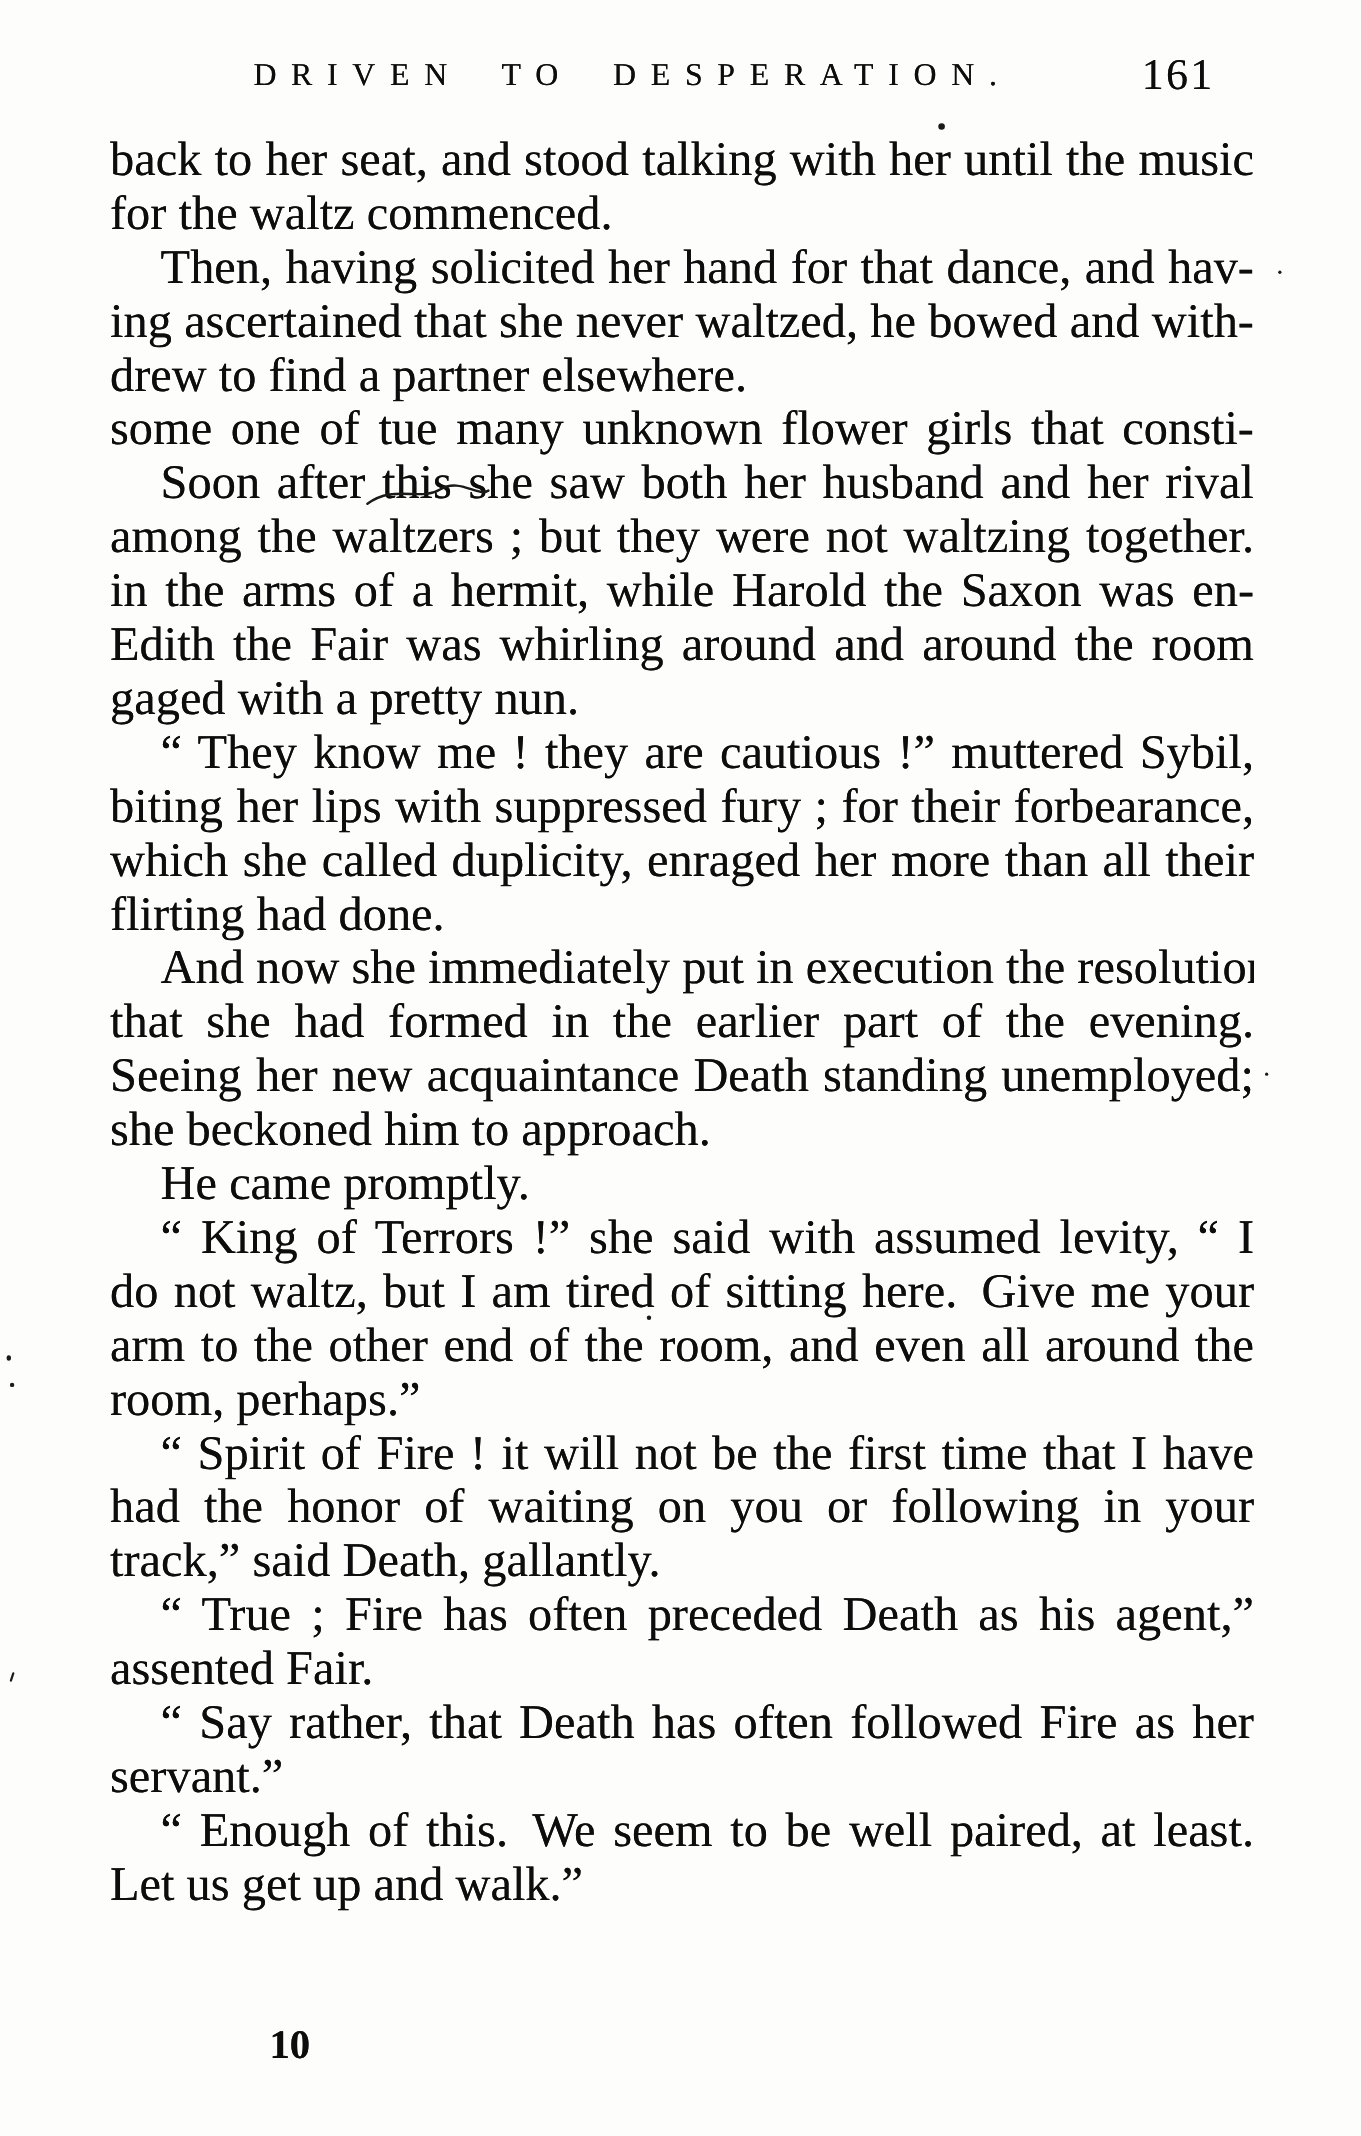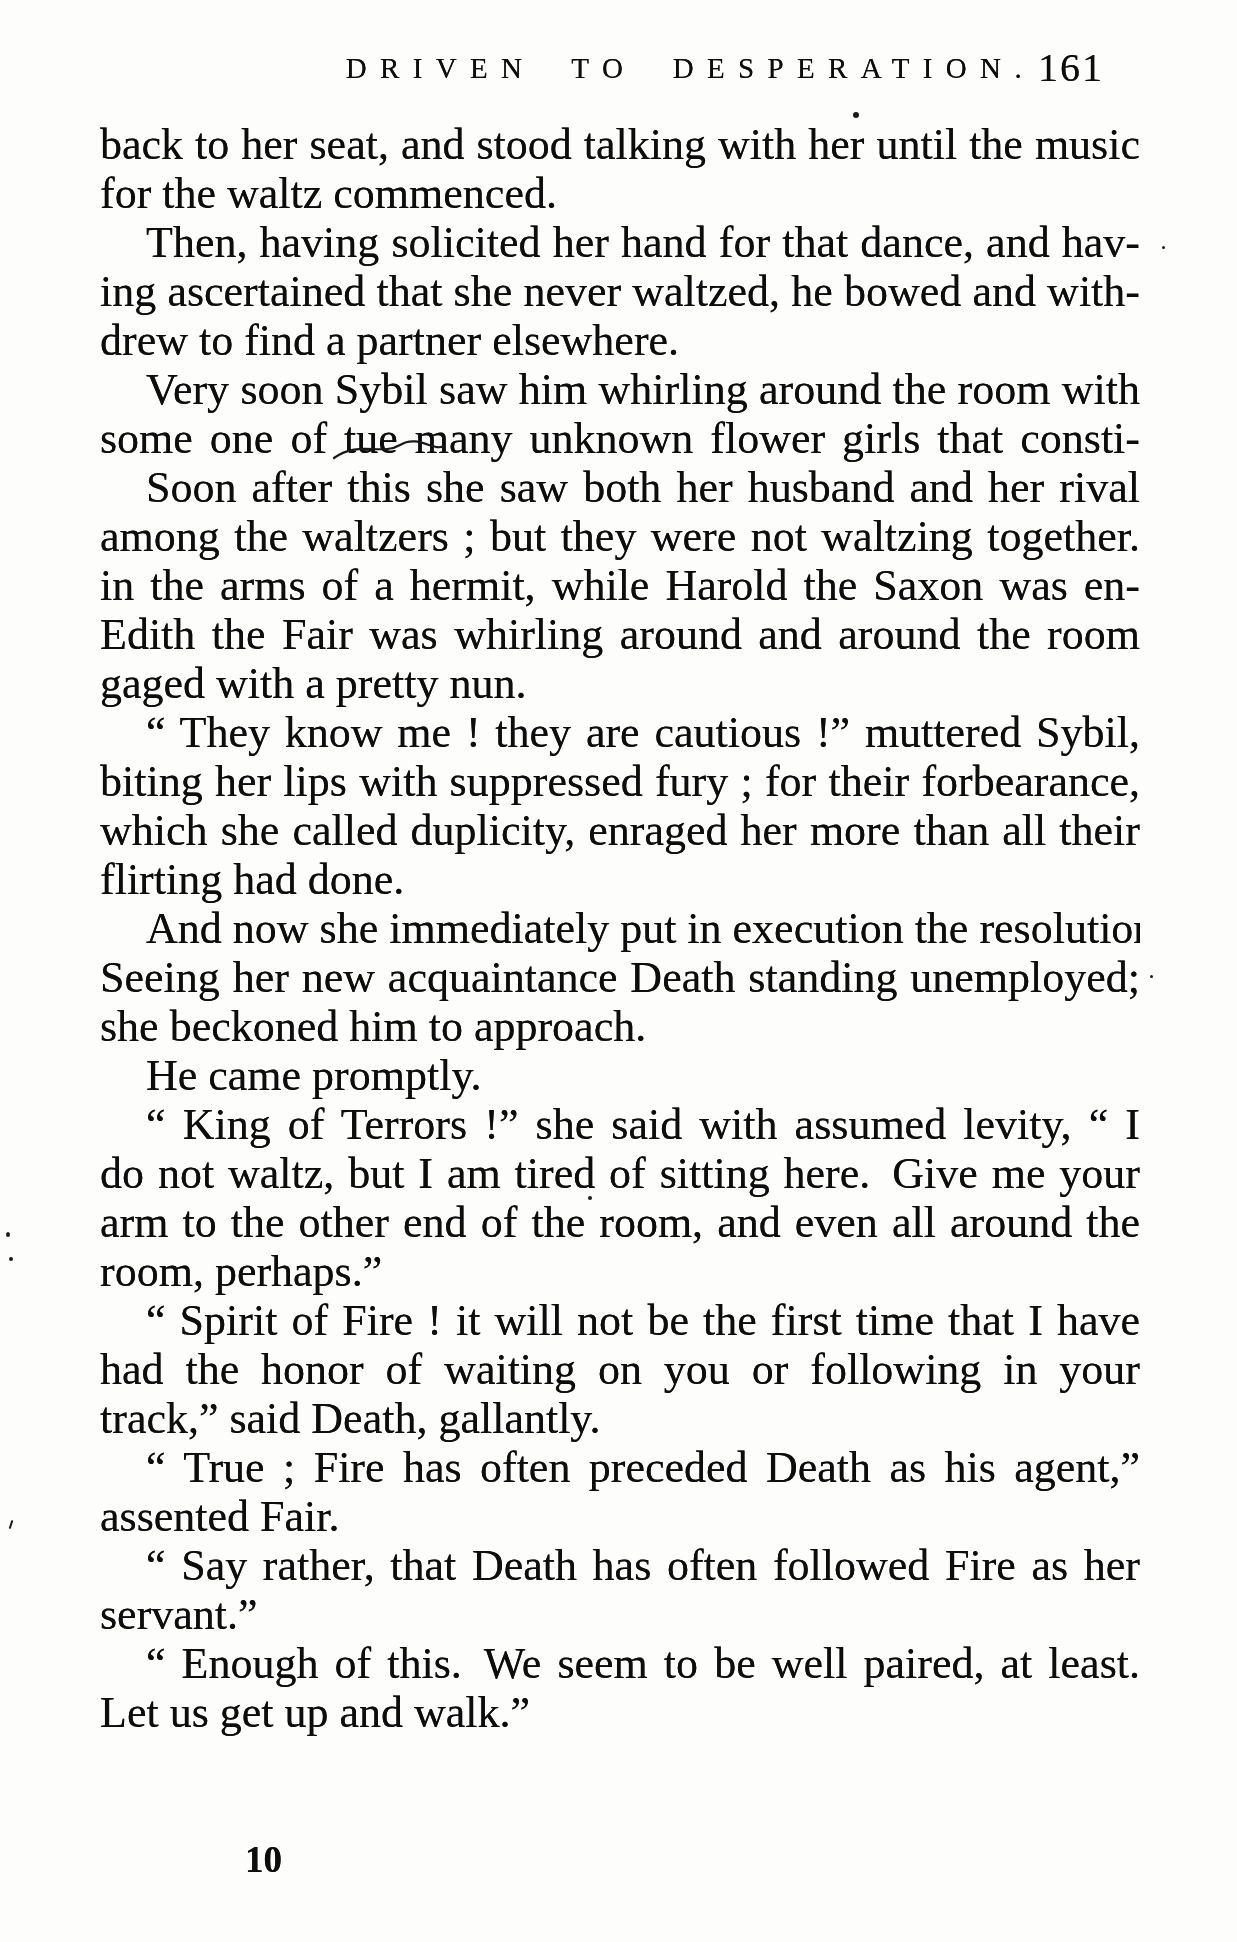--- a/index.html
+++ b/index.html
@@ -12,21 +12,21 @@
     font-family: "Liberation Serif", "DejaVu Serif", serif;
     overflow: hidden;
     text-shadow: 0 0 0.4px rgba(12,12,12,0.85);
   }
   
   .running-head {
     position: absolute;
     top: 52px;
     left: 115px;
     width: 920px;
-    text-align: right;
+    text-align: center;
     font-size: 29px;
     letter-spacing: 0.46em;
     word-spacing: 0.55em;
     white-space: nowrap;
   }
   .page-num {
     position: absolute;
     top: 44px;
     right: 133px;
     font-size: 40px;
@@ -76,32 +76,32 @@
 
   <div class="page-num">161</div>
 
   <div class="body-text">
 
   <div class="line j">back to her seat, and stood talking with her until the music</div>
       <div class="line">for the waltz commenced.</div>
       <div class="line j indent">Then, having solicited her hand for that dance, and hav-</div>
       <div class="line j">ing ascertained that she never waltzed, he bowed and with-</div>
       <div class="line">drew to find a partner elsewhere.</div>
-      <div class="line j indent">Very soon Sybil saw him whirling around the room with</div>
       <div class="line j">some one of tue many unknown flower girls that consti-</div>
       <div class="line j indent">Soon after this she saw both her husband and her rival</div>
       <div class="line j">among the waltzers ; but they were not waltzing together.</div>
       <div class="line j">in the arms of a hermit, while Harold the Saxon was en-</div>
       <div class="line j">Edith the Fair was whirling around and around the room</div>
       <div class="line">gaged with a pretty nun.</div>
       <div class="line j indent">“ They know me ! they are cautious !” muttered Sybil,</div>
       <div class="line j">biting her lips with suppressed fury ; for their forbearance,</div>
       <div class="line j">which she called duplicity, enraged her more than all their</div>
       <div class="line">flirting had done.</div>
       <div class="line j indent">And now she immediately put in execution the resolution</div>
+      <div class="line j">that she had formed in the earlier part of the evening.</div>
       <div class="line j">Seeing her new acquaintance Death standing unemployed;</div>
       <div class="line">she beckoned him to approach.</div>
       <div class="line indent">He came promptly.</div>
       <div class="line j indent">“ King of Terrors !” she said with assumed levity, “ I</div>
       <div class="line j">do not waltz, but I am tired of sitting here. Give me your</div>
       <div class="line j">arm to the other end of the room, and even all around the</div>
       <div class="line">room, perhaps.”</div>
       <div class="line j indent">“ Spirit of Fire ! it will not be the first time that I have</div>
       <div class="line j">had the honor of waiting on you or following in your</div>
       <div class="line">track,” said Death, gallantly.</div>

